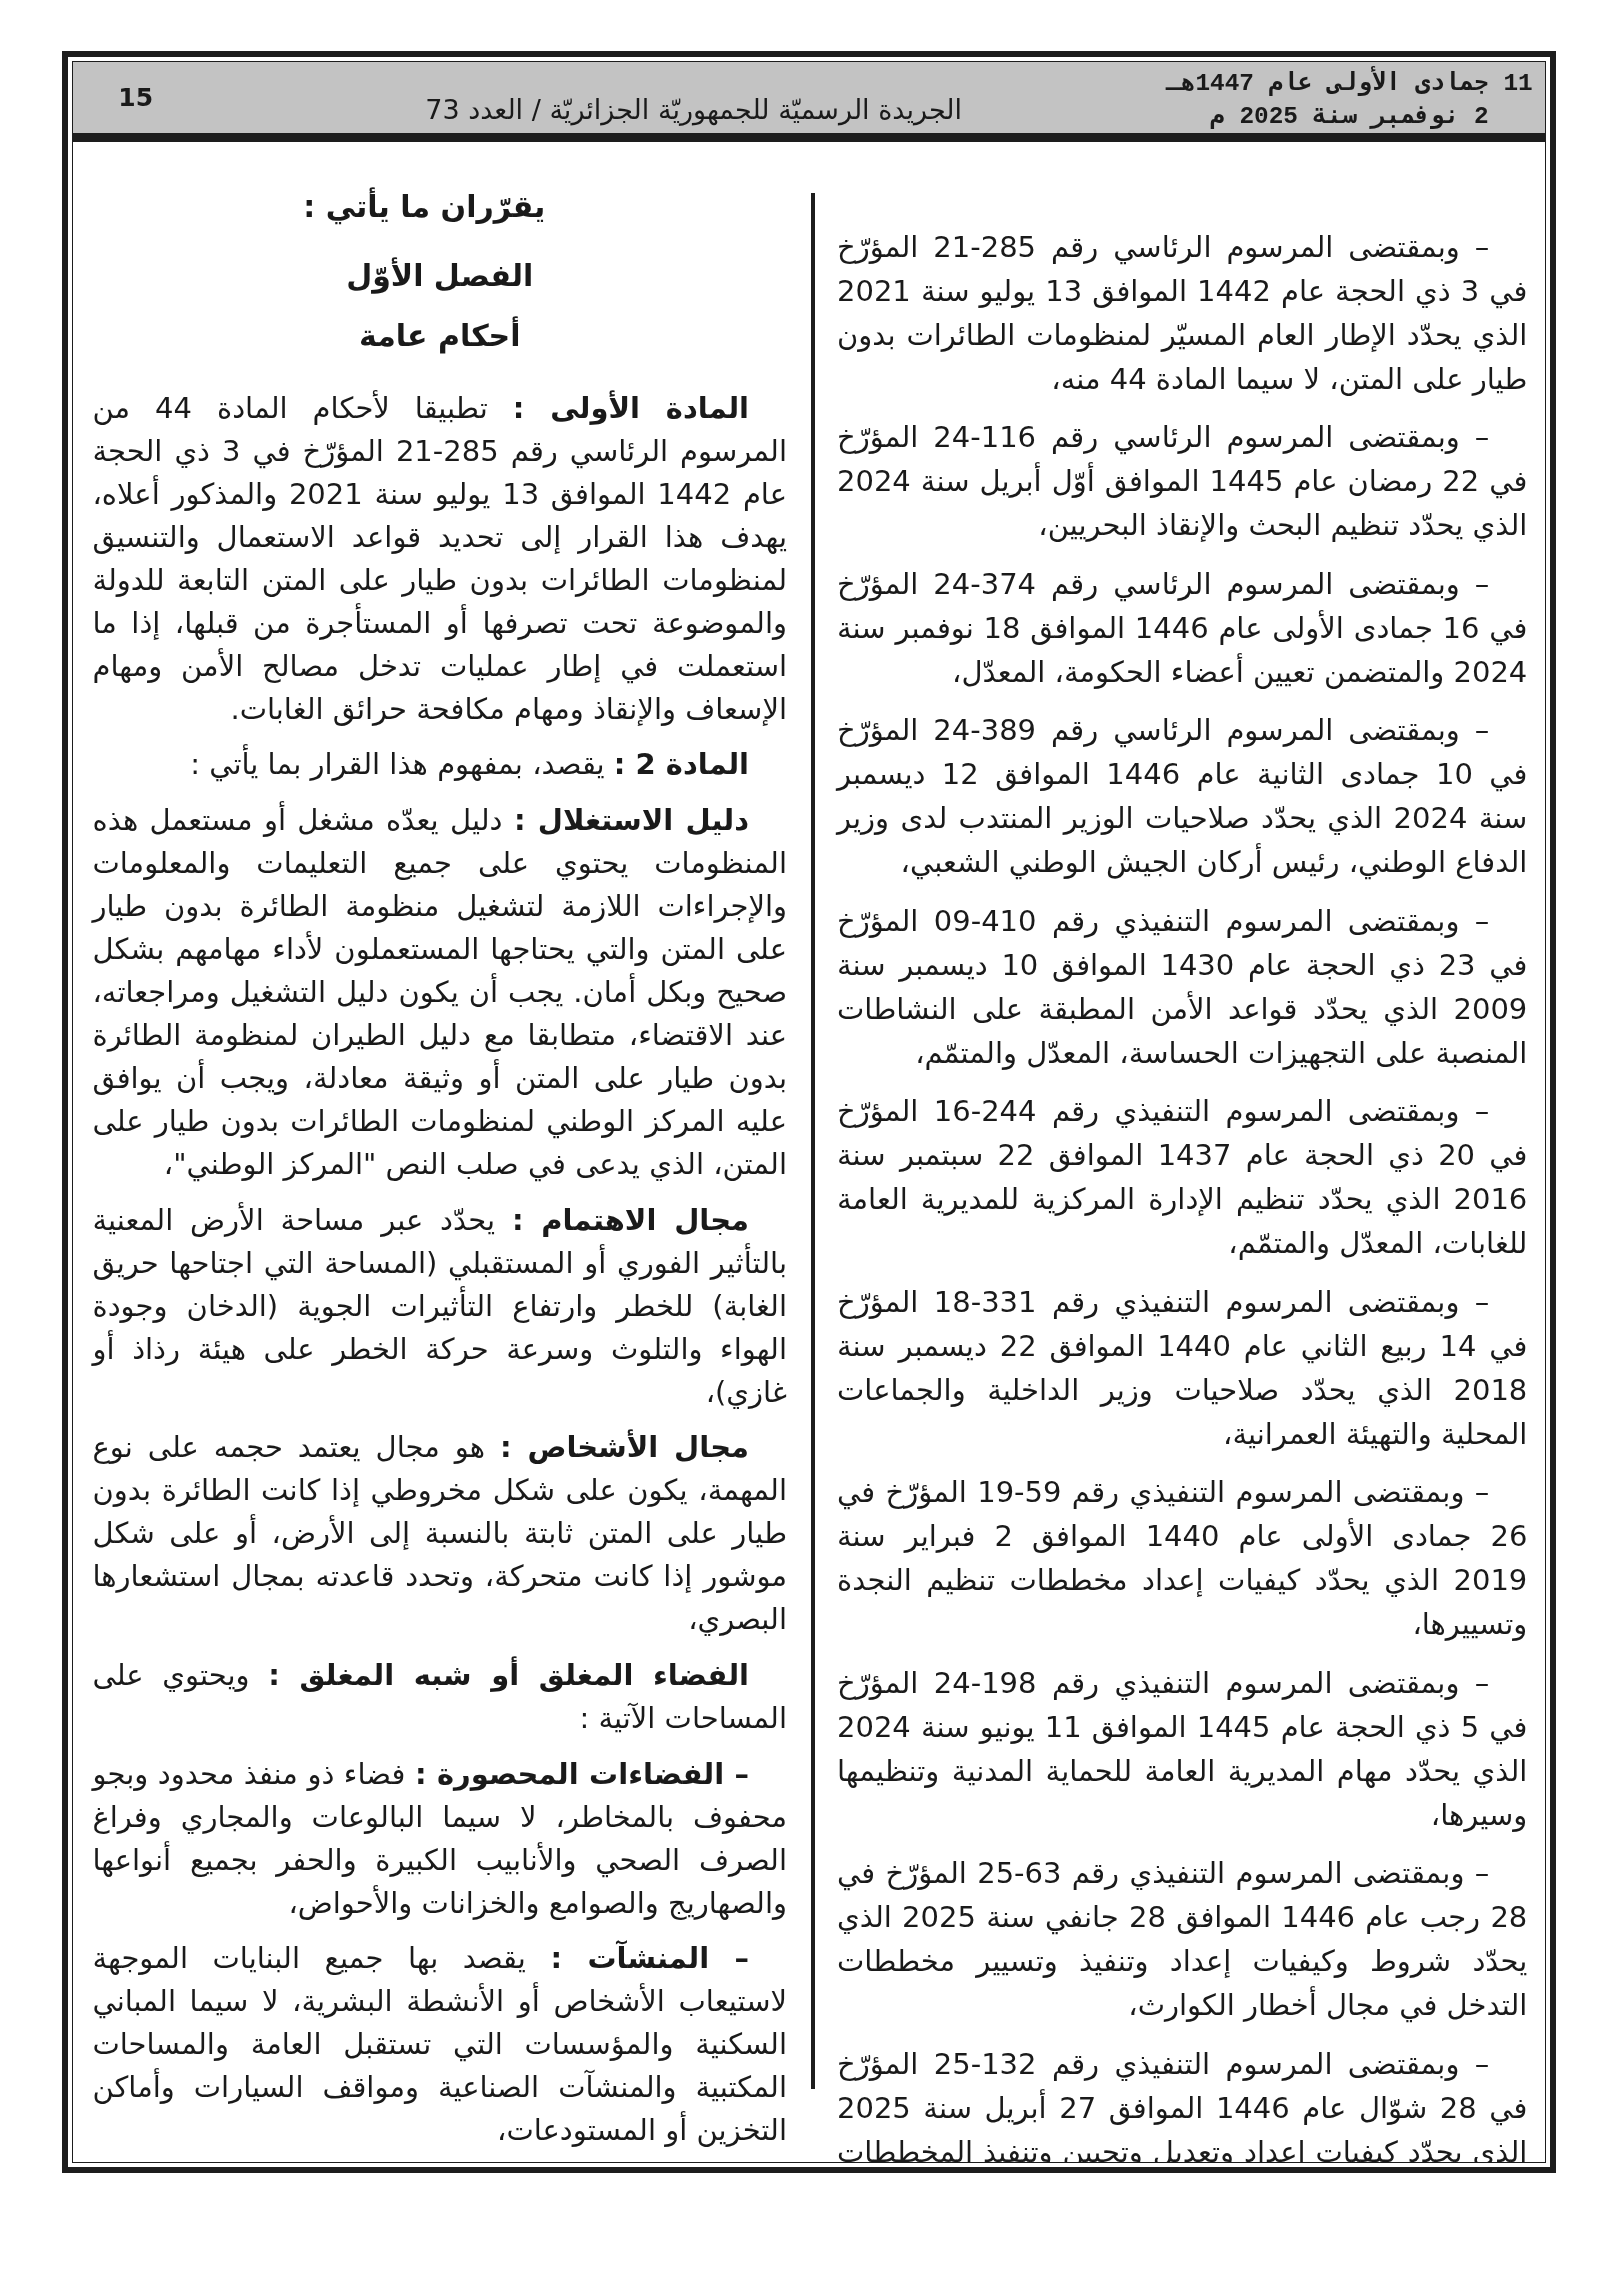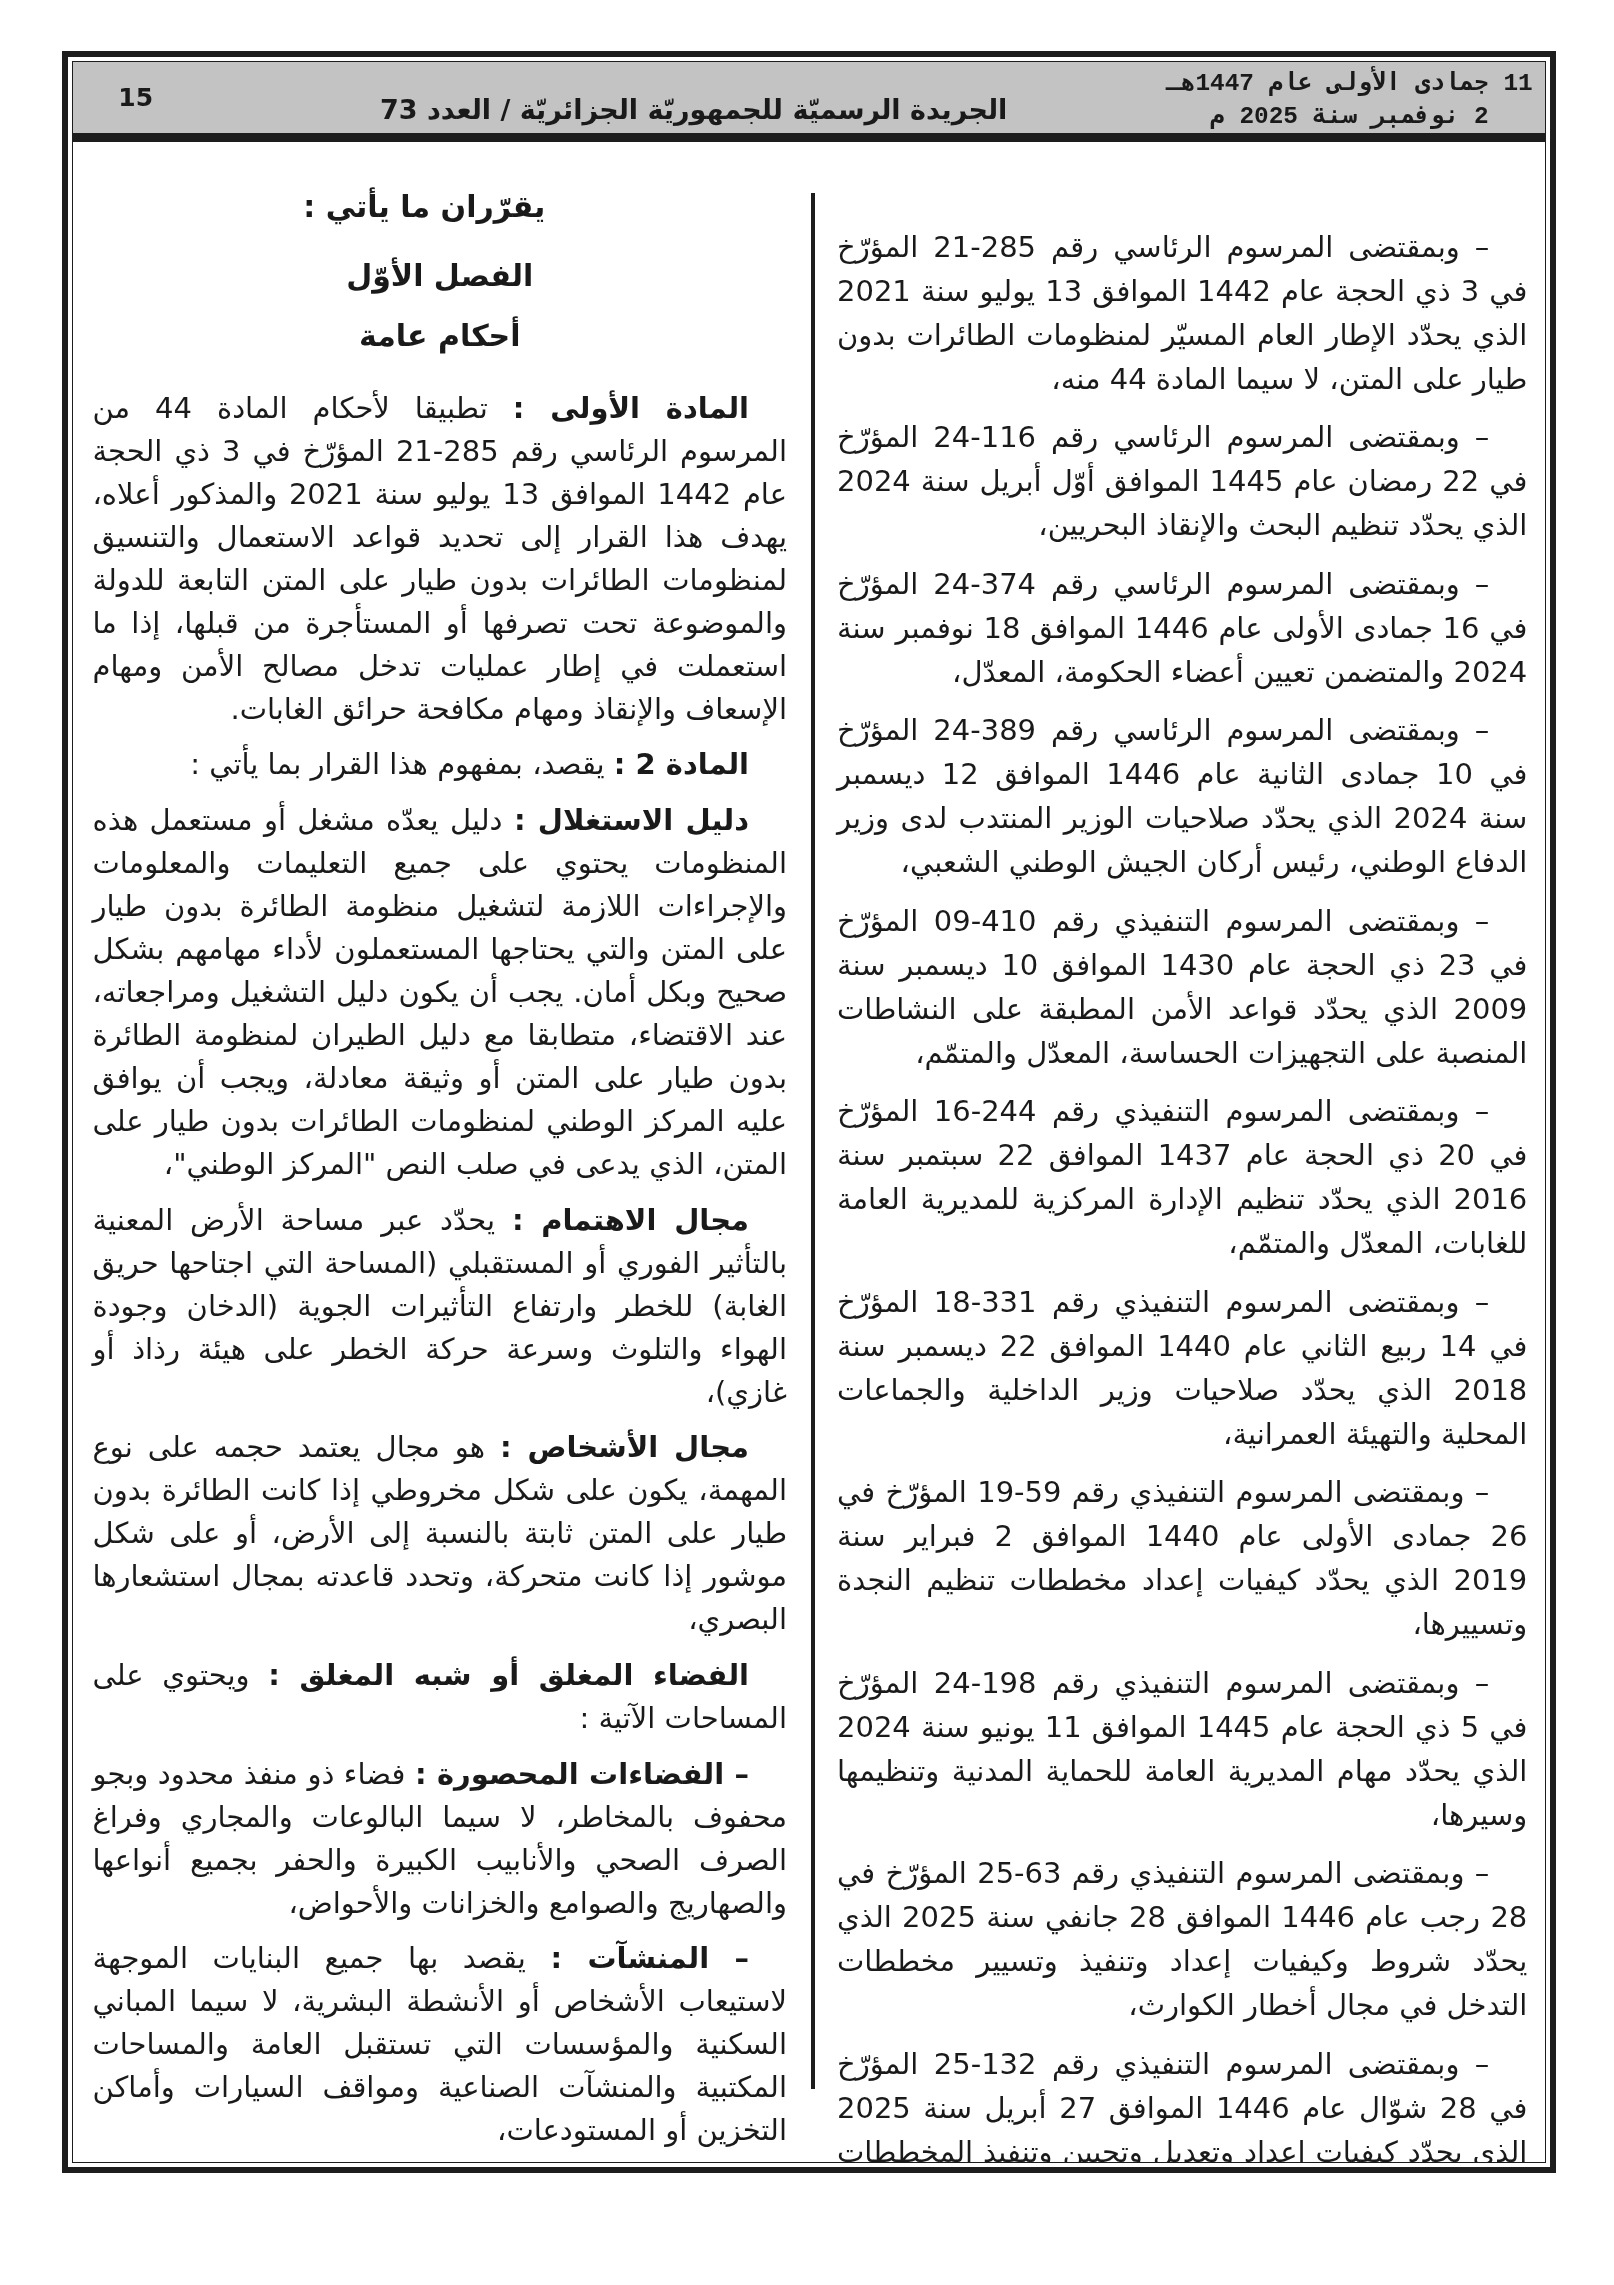--- a/index.html
+++ b/index.html
@@ -18,21 +18,21 @@
   .header{
     background:#c3c3c3;border-bottom:9px solid #1d1d1d;
     height:80px;flex:0 0 auto;direction:rtl;
     display:flex;align-items:stretch;padding:0 12.7px;box-sizing:border-box;
   }
   .h-dates{
     text-align:center;font-weight:bold;font-size:24.4px;line-height:33px;
     padding-top:5.4px;white-space:nowrap;font-family:Liberation Mono, monospace;
   }
   .h-title{
-    flex:1;text-align:center;font-weight:bold;font-size:27px;
+    flex:1;text-align:center;font-weight:normal;font-size:27px;
     align-self:flex-end;padding-bottom:7.2px;white-space:nowrap;
   }
   .h-page{
     width:136px;font-weight:bold;font-size:25px;
     display:flex;align-items:center;justify-content:flex-end;
     padding-inline-end:33px;box-sizing:border-box;
   }
   .columns{
     flex:1;display:flex;direction:rtl;padding:0 5.4px;box-sizing:border-box;overflow:hidden;
   }

